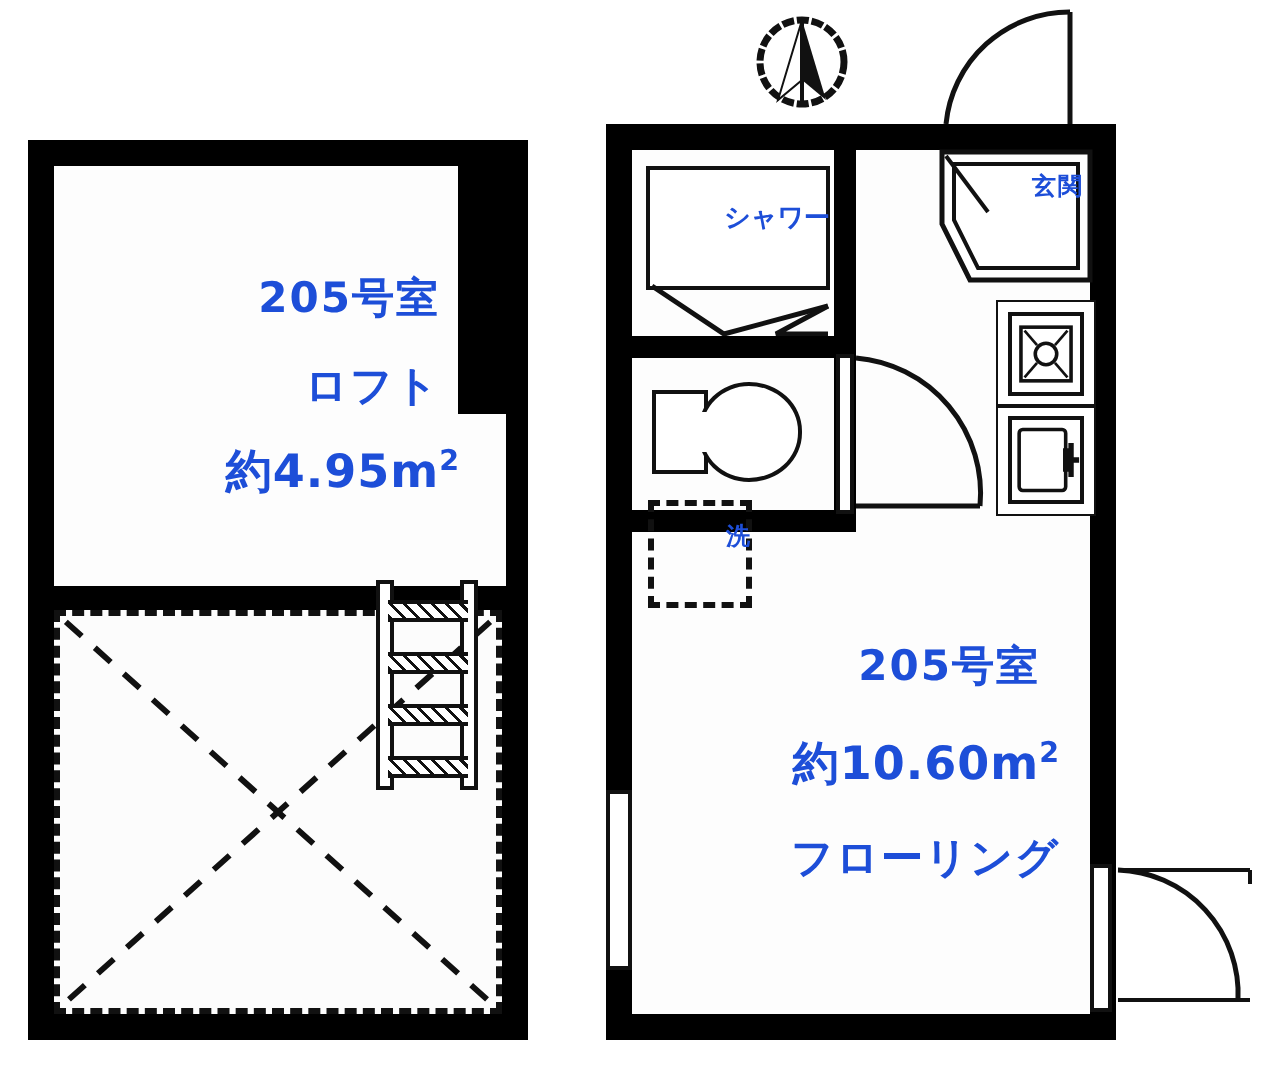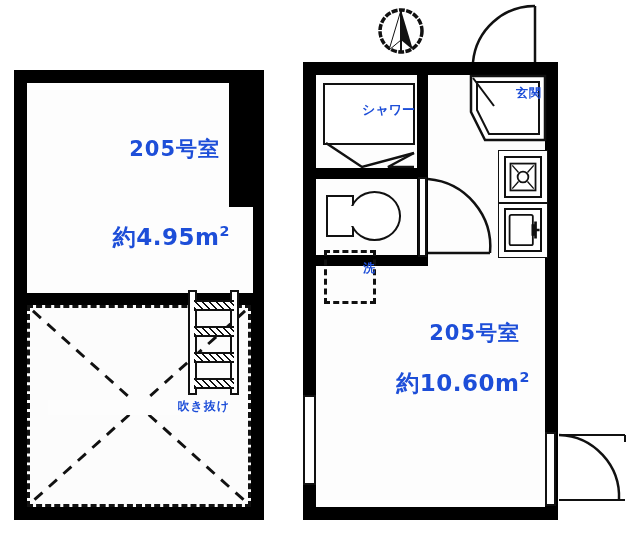--- a/index.html
+++ b/index.html
@@ -148,32 +148,32 @@
 
     <div class="wall" style="left:228px; top:70px; width:36px; height:137px;"></div>
     <div class="wall" style="left:251px; top:200px; width:13px; height:320px;"></div>
 
     <div class="wall" style="left:14px; top:293px; width:250px; height:12px;"></div>
 
     <div class="roomfill" style="left:27px; top:83px; width:202px; height:210px;"></div>
     <div class="roomfill" style="left:209px; top:207px; width:44px; height:86px;"></div>
 
     <div class="lbl lbl-lg" style="left:40px; top:138px; width:180px;">205号室</div>
+    <div class="lbl lbl-lg" style="left:40px; top:182px; width:180px;">ロフト</div>
     <div class="lbl lbl-sq" style="left:30px; top:224px; width:200px;">
       <span>約4.95m</span><span class="sup">2</span>
     </div>
 
     <div class="void-area" style="left:27px; top:305px; width:224px; height:202px;">
       <svg width="100%" height="100%" viewBox="0 0 224 202" preserveAspectRatio="none" style="display:block;">
         <line x1="3" y1="3" x2="221" y2="199" stroke="#111111" stroke-width="3" stroke-dasharray="11 9"></line>
         <line x1="221" y1="3" x2="3" y2="199" stroke="#111111" stroke-width="3" stroke-dasharray="11 9"></line>
       </svg>
     </div>
 
-    <div class="lbl lbl-md" style="left:48px; top:400px; width:182px; background:#fdfdfd; padding:1px 0;">吹き抜け</div>
 
     <div style="position:absolute; left:188px; top:290px; width:52px; height:105px;">
       <div class="ladder-rail" style="left:0px; top:0px; width:9px; height:105px;"></div>
       <div class="ladder-rail" style="left:42px; top:0px; width:9px; height:105px;"></div>
       <div class="ladder-rung" style="left:6px; top:10px; width:40px; height:11px;"></div>
       <div class="ladder-rung" style="left:6px; top:36px; width:40px; height:11px;"></div>
       <div class="ladder-rung" style="left:6px; top:62px; width:40px; height:11px;"></div>
       <div class="ladder-rung" style="left:6px; top:88px; width:40px; height:11px;"></div>
     </div>
 
@@ -266,20 +266,21 @@
       </div>
     </div>
 
     <div class="dashbox" style="left:24px; top:250px; width:52px; height:54px;"></div>
     <div class="lbl lbl-md" style="left:24px; top:263px; width:52px;">洗</div>
 
     <div class="lbl lbl-lg" style="left:40px; top:322px; width:180px;">205号室</div>
     <div class="lbl lbl-sq" style="left:30px; top:370px; width:200px;">
       <span>約10.60m</span><span class="sup">2</span>
     </div>
+    <div class="lbl lbl-lg" style="left:20px; top:418px; width:210px;">フローリング</div>
 
     <div style="position:absolute; left:245px; top:430px; width:95px; height:80px;">
       <div class="doorleaf" style="left:0px; top:2px; width:11px; height:74px;"></div>
       <svg width="95" height="80" viewBox="0 0 95 80" style="position:absolute;left:0;top:0;">
         <path d="M 14 5 A 62 62 0 0 1 74 70" fill="none" stroke="#111111" stroke-width="2.5"></path>
         <line x1="14" y1="5" x2="80" y2="5" stroke="#111111" stroke-width="2"></line>
         <line x1="14" y1="70" x2="80" y2="70" stroke="#111111" stroke-width="2"></line>
         <line x1="80" y1="5" x2="80" y2="12" stroke="#111111" stroke-width="2"></line>
       </svg>
     </div>

